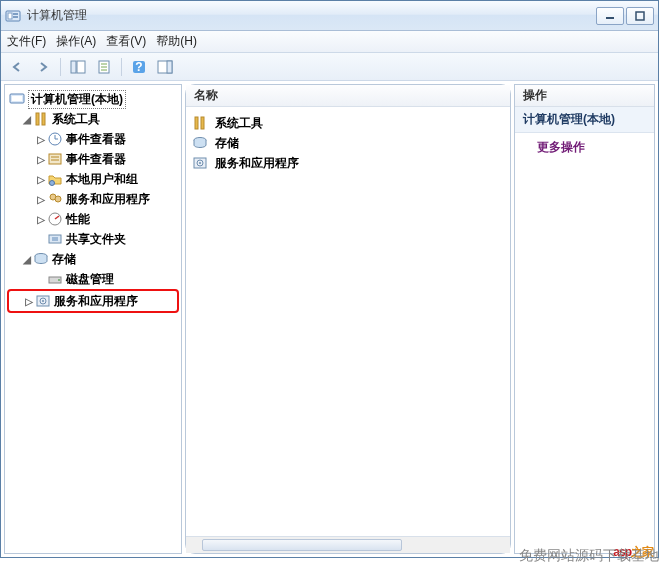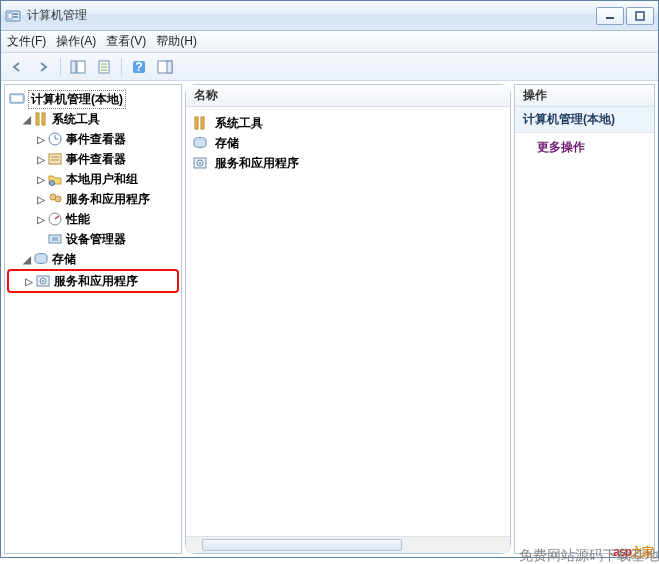--- a/index.html
+++ b/index.html
@@ -202,34 +202,44 @@
         </div>
 
         <div class="tree-item depth2">
           <span class="tw"></span>
           <span class="tree-icon">
               <svg width="16" height="16">
                 <rect x="2" y="4" width="12" height="8" fill="#dbe7f4" stroke="#6f8eae"></rect>
                 <rect x="5" y="6" width="6" height="4" fill="#9db8d6"></rect>
               </svg>
             </span>
-          <span>设备管理器</span>
+          <span>共享文件夹</span>
         </div>
 
         <div class="tree-item depth1">
           <span class="tw">◢</span>
           <span class="tree-icon">
               <svg width="16" height="16">
                 <ellipse cx="8" cy="5" rx="6" ry="2.5" fill="#cde0f2" stroke="#6f8eae"></ellipse>
                 <path d="M2 5v5c0 1.4 2.7 2.5 6 2.5s6-1.1 6-2.5V5" fill="#cde0f2" stroke="#6f8eae"></path>
               </svg>
             </span>
           <span>存储</span>
         </div>
 
+        <div class="tree-item depth2">
+          <span class="tw"></span>
+          <span class="tree-icon">
+              <svg width="16" height="16">
+                <rect x="2" y="6" width="12" height="6" fill="#d8d8d8" stroke="#888"></rect>
+                <circle cx="12" cy="9" r="1" fill="#6a6"></circle>
+              </svg>
+            </span>
+          <span>磁盘管理</span>
+        </div>
 
         <div class="tree-item depth1 highlight-box" style="height:24px;">
           <span class="tw">▷</span>
           <span class="tree-icon">
               <svg width="16" height="16">
                 <rect x="2" y="3" width="12" height="10" fill="#e8eef6" stroke="#6f8eae"></rect>
                 <circle cx="8" cy="8" r="3" fill="none" stroke="#6f8eae"></circle>
                 <circle cx="8" cy="8" r="1" fill="#6f8eae"></circle>
               </svg>
             </span>

